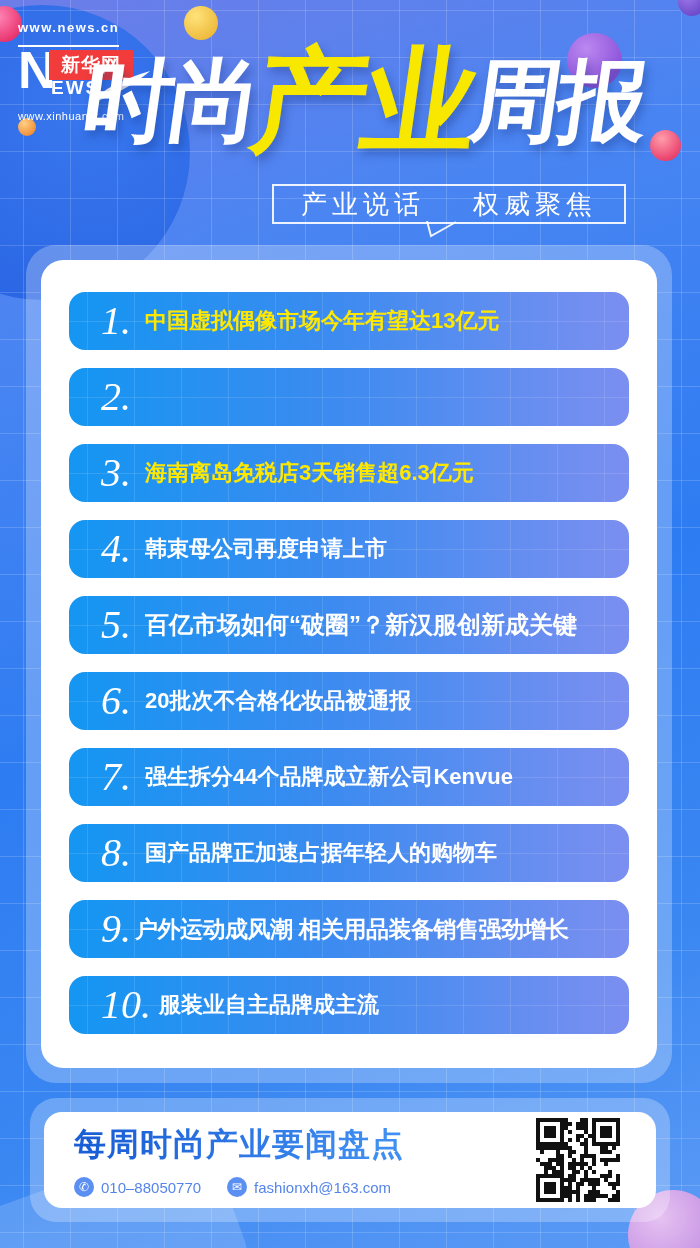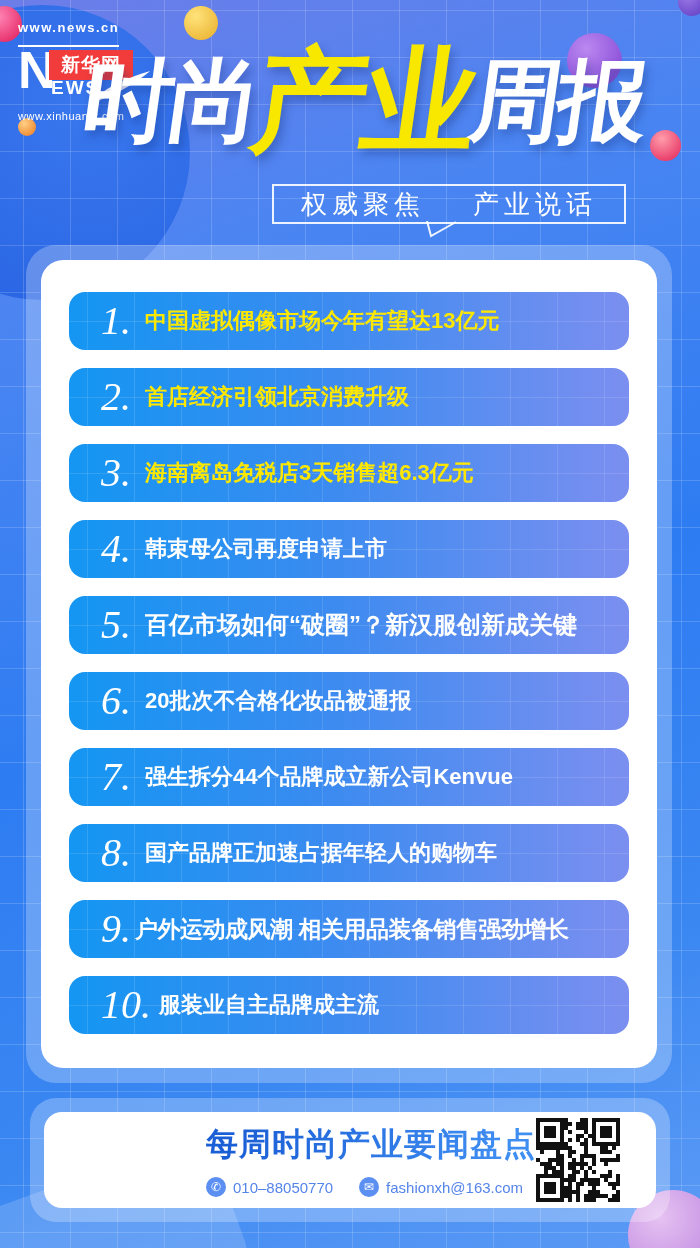--- a/index.html
+++ b/index.html
@@ -67,21 +67,21 @@
   .row .txt{ font-size:22px; font-weight:700; position:relative; z-index:1; white-space:nowrap;}
   .row:nth-child(5) .txt{ font-size:24px; }
   .row:nth-child(9) .txt{ font-size:23px; letter-spacing:-0.5px; }
   .row:nth-child(9) .num{ margin-right:4px; }
   .row:nth-child(10) .num{ margin-right:8px; }
 
   
   .footer-wrap{ position:absolute; left:30px; top:1098px; width:640px; height:124px; z-index:3;
     background:rgba(255,255,255,0.26); border-radius:26px;}
   .footer-card{ position:absolute; inset:14px; background:#fff; border-radius:18px;
-    display:flex; align-items:center; justify-content:flex-end; padding:8px 24px 8px 30px;}
+    display:flex; align-items:center; justify-content:space-between; padding:8px 24px 8px 30px;}
   .footer-left{ display:flex; flex-direction:column; }
   .footer-heading{ font-size:32px; font-weight:900; letter-spacing:1px;
     background:linear-gradient(100deg,#1b5fd6 10%,#3f8ef2 90%);
     -webkit-background-clip:text; background-clip:text; color:transparent;}
   .contacts{ display:flex; align-items:center; gap:26px; margin-top:10px;}
   .contact{ display:flex; align-items:center; gap:7px; color:#5585ea; font-size:15px;}
   .cicon{ width:20px; height:20px; border-radius:50%; background:#5b8ff2; color:#fff;
     font-size:12px; line-height:20px; text-align:center; display:inline-block;}
   .qr{ width:84px; height:84px; flex:0 0 auto; margin-right:12px;}
 </style>
@@ -115,36 +115,35 @@
     <span class="url-bottom">www.xinhuanet.com</span>
   </div>
 
   <div class="title">
     <span class="t-side" style="color: rgb(255, 255, 255);">时尚</span>
     <span class="t-mid" style="color: rgb(248, 232, 0);">产业</span>
     <span class="t-side" style="color: rgb(255, 255, 255);">周报</span>
   </div>
 
   <div class="tagline">
+    <span>产业说话</span>
     <span>权威聚焦</span>
-    <span>产业说话</span>
     <svg class="tail" width="32" height="17" viewBox="0 0 32 17">
       <path d="M1 0 L5 15 L30 1" fill="none" stroke="rgba(255,255,255,0.9)" stroke-width="2"></path>
     </svg>
   </div>
 
   <div class="panel-wrap">
     <div class="panel">
       <div class="row">
         <span class="num">1.</span>
         <span class="txt" style="color: rgb(255, 232, 0);">中国虚拟偶像市场今年有望达13亿元</span>
       </div>
       <div class="row">
         <span class="num">2.</span>
-        <span class="txt" style="color: rgb(255, 232, 0);">首店经济引领北京消费升级</span>
       </div>
       <div class="row">
         <span class="num">3.</span>
         <span class="txt" style="color: rgb(255, 232, 0);">海南离岛免税店3天销售超6.3亿元</span>
       </div>
       <div class="row">
         <span class="num">4.</span>
         <span class="txt" style="color: rgb(255, 255, 255); font-family: Liberation Mono, monospace;">韩束母公司再度申请上市</span>
       </div>
       <div class="row">

